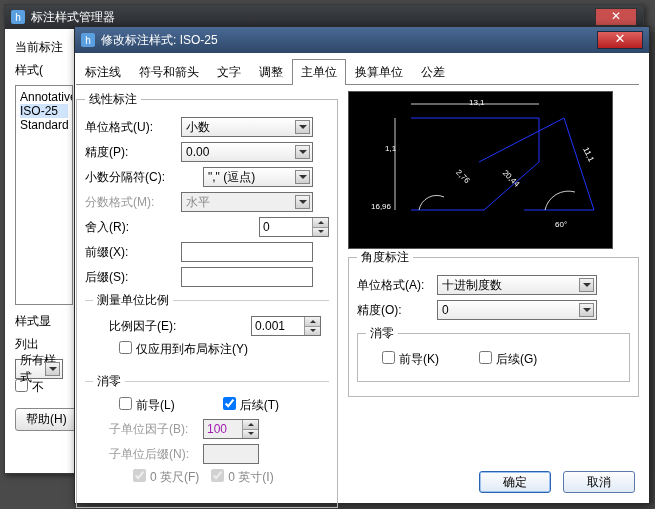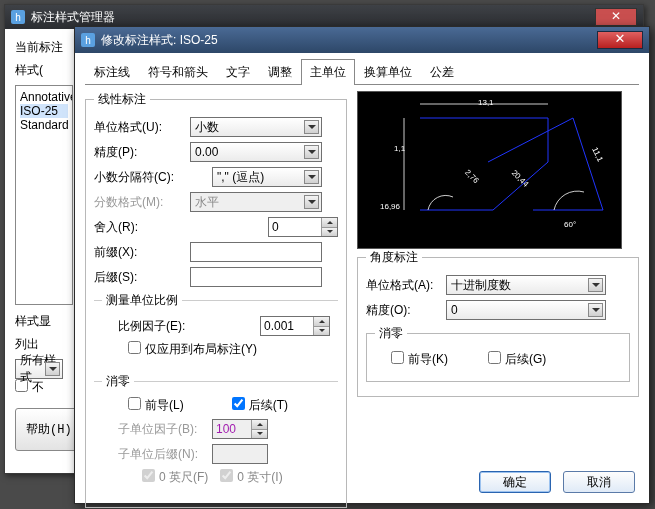--- a/index.html
+++ b/index.html
@@ -8,34 +8,34 @@
 
 .backwin { position: absolute; left: 4px; top: 4px; width: 640px; height: 470px; background: #fff; border: 1px solid #3a3a3a; box-shadow: 2px 2px 6px rgba(0,0,0,.5); }
 .backwin .titlebar { height: 24px; background: linear-gradient(#3e4146,#2b2d31); color: #fff; display: flex; align-items: center; padding: 0 6px; }
 .backwin .titlebar .ico { width: 14px; height: 14px; background:#5aa0e0; border-radius:2px; margin-right:6px; display:flex; align-items:center; justify-content:center; color:#fff; font-size:10px;}
 .backwin .titlebar .ttl { flex:1; }
 .backwin .body { padding: 10px; color:#000; }
 .backwin .row { margin-bottom:6px; }
 .tree { border:1px solid #888; width:58px; height:220px; padding:4px; background:#fff; overflow:hidden;}
 .tree .node { white-space:nowrap; }
 .tree .node.sel { background:#d0e4fb; }
-.btn-sm { display:inline-block; border:1px solid #888; background:linear-gradient(#fff,#e3e3e3); padding:12px 10px; border-radius:3px;font-family:Liberation Mono, monospace; }
+.btn-sm { display:inline-block; border:1px solid #888; background:linear-gradient(#fff,#e3e3e3); padding:2px 10px; border-radius:3px; }
 .closebtns { display:flex; }
 .closebtn { width:42px; height:18px; background:#c94f4f; border:1px solid #333; color:#fff; text-align:center; line-height:14px; margin-left:2px;}
 
 
 .frontwin { position: absolute; left: 74px; top: 26px; width: 576px; height: 478px; background: #fff; border: 1px solid #2a2a2a; box-shadow: 3px 3px 10px rgba(0,0,0,.6); }
 .frontwin .titlebar { height: 26px; background: linear-gradient(#4a6a95,#2d4768); color:#fff; display:flex; align-items:center; padding:0 6px; }
 .frontwin .titlebar .ico { width:14px; height:14px; background:#5aa0e0; border-radius:2px; margin-right:6px; display:flex; align-items:center; justify-content:center; color:#fff; font-size:10px;}
 .frontwin .titlebar .ttl { flex:1; }
 .frontwin .winbtns { display:flex; }
 .frontwin .winbtn { width:44px; height:18px; border:1px solid #1a2a40; color:#fff; text-align:center; line-height:14px; font-size:13px;}
 .frontwin .winbtn.close { background: linear-gradient(#e06060,#b82020); width:46px;}
 
-.dlgbody { position:absolute; top:26px; left:0; right:0; bottom:0; padding:8px 10px 10px 10px; }
+.dlgbody { position:absolute; top:26px; left:0; right:0; bottom:0; padding:8px 10px 10px 1px; }
 .tabs { display:flex; border-bottom:1px solid #888; height:24px; align-items:flex-end;}
 .tab { padding:4px 8px; border:1px solid transparent; border-bottom:none; color:#000; cursor:default; position:relative; top:1px;}
 .tab.active { border-color:#888; background:#fff; }
 
 .cols { display:flex; gap:10px; margin-top:6px; }
 .leftcol { width: 262px; }
 .rightcol { flex:1; }
 
 fieldset { border:1px solid #b8b8b8; padding:4px 8px 8px 8px; margin-bottom:6px; }
 legend { padding:0 4px; }

